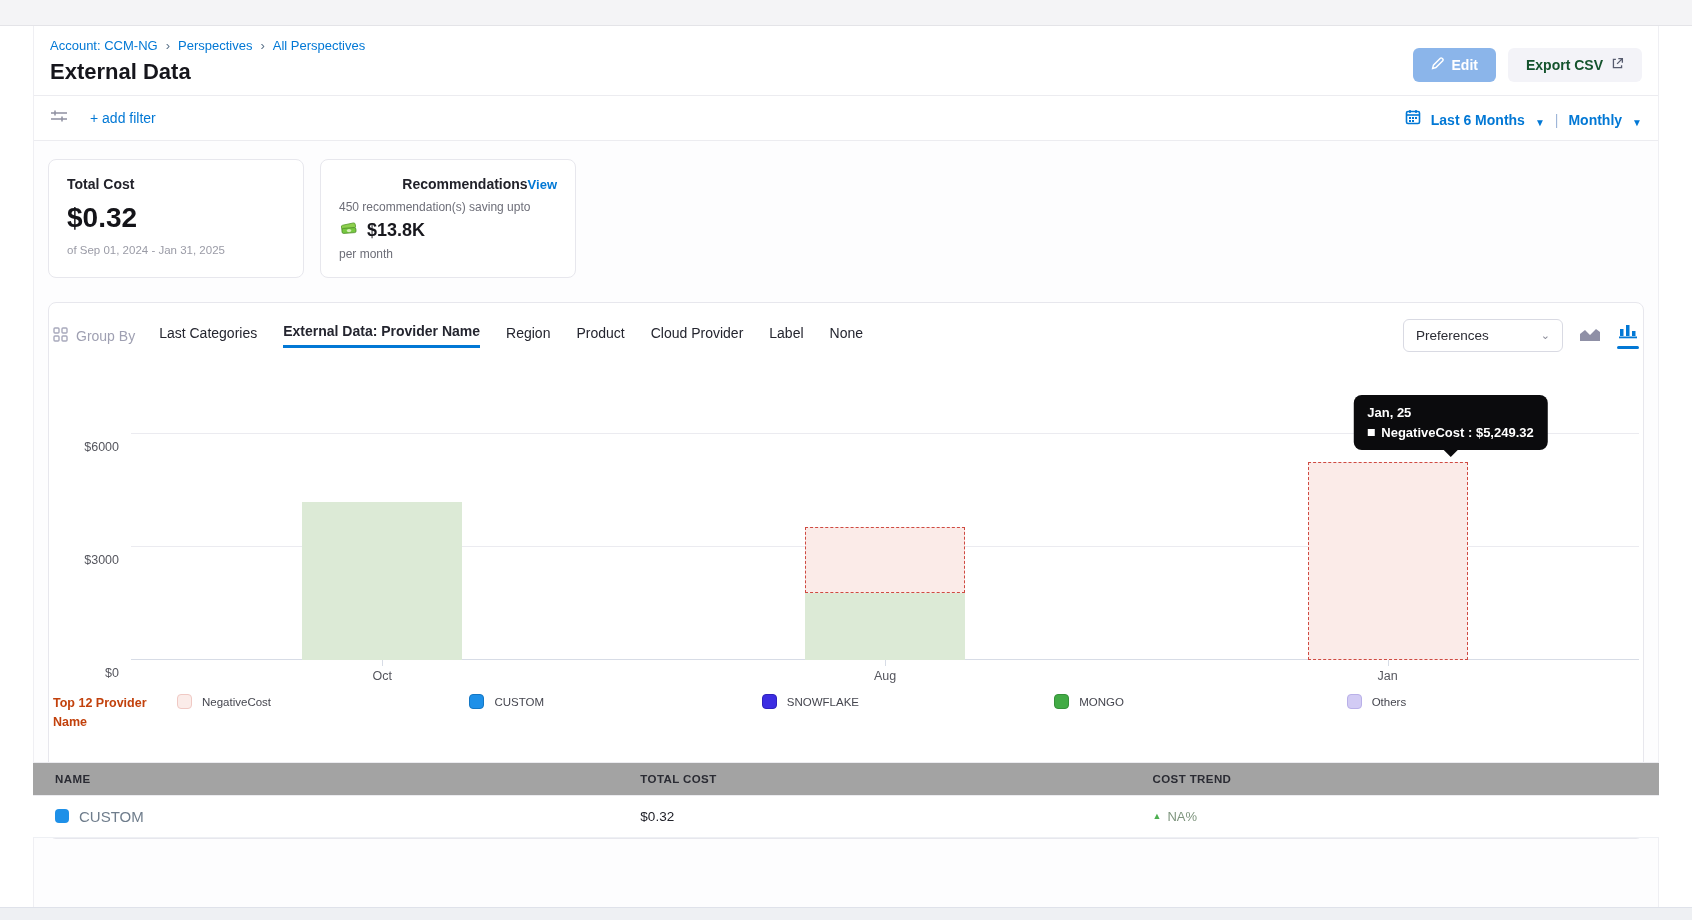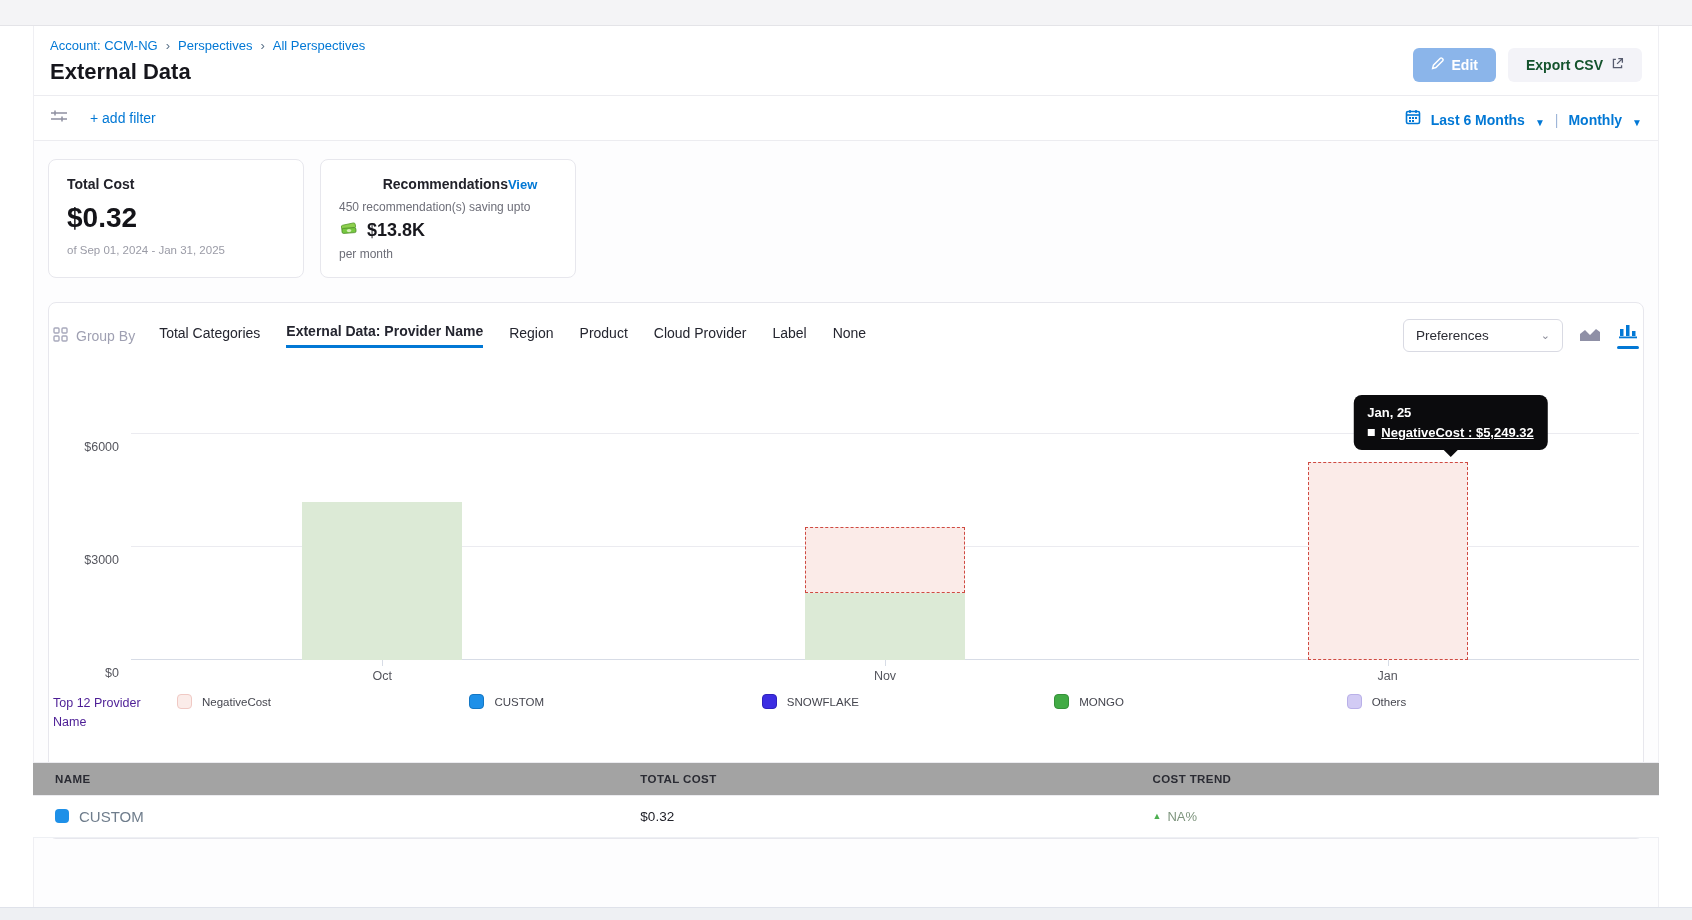--- a/index.html
+++ b/index.html
@@ -31,21 +31,21 @@
               font-size:14px; font-weight:600; }
   .fb-sep { color:#9fb6d8; font-weight:400; }
   .caret { font-size:10px; color:#0278d5; }
 
   
   .content { padding:18px 14px 0; background:#fdfdfe; height:100%; }
   .cards-row { display:flex; gap:16px; }
   .card { background:#fff; border:1px solid #e7e7ed; border-radius:8px; padding:16px 18px; }
   .card-total { width:256px; }
   .card-reco { width:256px; }
-  .card-title-row { display:flex; justify-content:center; align-items:center;padding-left:24px; }
+  .card-title-row { display:flex; justify-content:flex-end; align-items:center;padding-left:24px; }
   .card-title { font-size:14px; font-weight:bold; color:#22222a; }
   .view-link { color:#0278d5; font-size:13px; font-weight:600; cursor:pointer; }
   .card-value { font-size:28px; font-weight:bold; color:#141419; margin-top:10px; }
   .card-period { font-size:11.5px; color:#9a9ba6; margin-top:10px; }
   .reco-sub { font-size:12px; color:#6d6e78; margin-top:8px; }
   .reco-save { display:flex; align-items:center; gap:8px; margin-top:6px; }
   .reco-amount { font-size:18px; font-weight:bold; color:#17171d; }
   .reco-per { font-size:12px; color:#6d6e78; margin-top:6px; }
 
   
@@ -80,26 +80,26 @@
   .bar-seg { width:100%; }
   .bar-seg.dashed { border:1.5px dashed #cf4a42; background:#fbebe8; }
   .xtick { position:absolute; top:100%; left:50%; width:1px; height:6px; background:#d7dce6; }
   .xlabel { position:absolute; top:calc(100% + 9px); left:50%; transform:translateX(-50%);
             font-size:12.5px; color:#55565e; }
   .tooltip { position:absolute; left:87.5%; transform:translateX(-50%);
              background:#0b0b0d; color:#fff; border-radius:8px; padding:10px 14px;
              font-size:13px; font-weight:bold; white-space:nowrap; z-index:5; }
   .tooltip:after { content:""; position:absolute; top:100%; left:50%; transform:translateX(-50%);
                    border:7px solid transparent; border-top-color:#0b0b0d; }
-  .tt-line2 { margin-top:5px; display:flex; align-items:center; gap:7px;text-decoration:underline; }
+  .tt-line2 { margin-top:5px; display:flex; align-items:center; gap:7px; }
   .tt-bullet { width:7px; height:7px; background:#fff; display:inline-block; }
 
   
   .legend-row { display:flex; align-items:flex-start; margin-top:34px; padding-bottom:4px; }
-  .legend-title { width:110px; font-size:12.5px; font-weight:normal; color:#4c1d95; line-height:1.5; }
+  .legend-title { width:110px; font-size:12.5px; font-weight:bold; color:#c2410c; line-height:1.5; }
   .legend-items { flex:1; display:flex; margin-left:14px; }
   .legend-item { flex:1; display:flex; align-items:center; gap:10px; cursor:pointer; }
   .swatch { width:15px; height:15px; border-radius:4px; border:1px solid rgba(0,0,0,0.08); }
   .legend-label { font-size:11.5px; color:#45464f; }
 
   
   .table-section { margin:26px -20px 0; }
   .table-toolbar { display:flex; align-items:center; justify-content:space-between;
                    padding:10px 20px 16px; }
   .table-title { font-size:15px; font-weight:bold; color:#4d4e63; }
@@ -245,21 +245,21 @@
                   <rect x="1" y="1" width="5" height="5" rx="1"></rect>
                   <rect x="9" y="1" width="5" height="5" rx="1"></rect>
                   <rect x="1" y="9" width="5" height="5" rx="1"></rect>
                   <rect x="9" y="9" width="5" height="5" rx="1"></rect>
                 </g>
               </svg>
           </span>
           <span>Group By</span>
         </div>
         <div class="tabs">
-            <div class="tab">Total Categories</div>
+            <div class="tab">Last Categories</div>
             <div class="tab active">External Data: Provider Name</div>
             <div class="tab">Region</div>
             <div class="tab">Product</div>
             <div class="tab">Cloud Provider</div>
             <div class="tab">Label</div>
             <div class="tab">None</div>
           </div>
         <div class="gb-right">
           <div class="pref-select">
             <span>Preferences</span>
@@ -312,21 +312,21 @@
                 </div>
                 <div class="xtick"></div>
                 <div class="xlabel">Oct</div>
               </div>
               <div class="bar-group">
                 <div class="bar-stack">
                   <div class="bar-seg" style="height: 67px; background: rgb(220, 234, 214);"></div>
                   <div class="bar-seg dashed" style="height: 66px;"></div>
                 </div>
                 <div class="xtick"></div>
-                <div class="xlabel">Nov</div>
+                <div class="xlabel">Aug</div>
               </div>
               <div class="bar-group">
                 <div class="bar-stack">
                   <div class="bar-seg dashed" style="height: 198px;"></div>
                 </div>
                 <div class="xtick"></div>
                 <div class="xlabel">Jan</div>
               </div>
             </div>
           </div>

